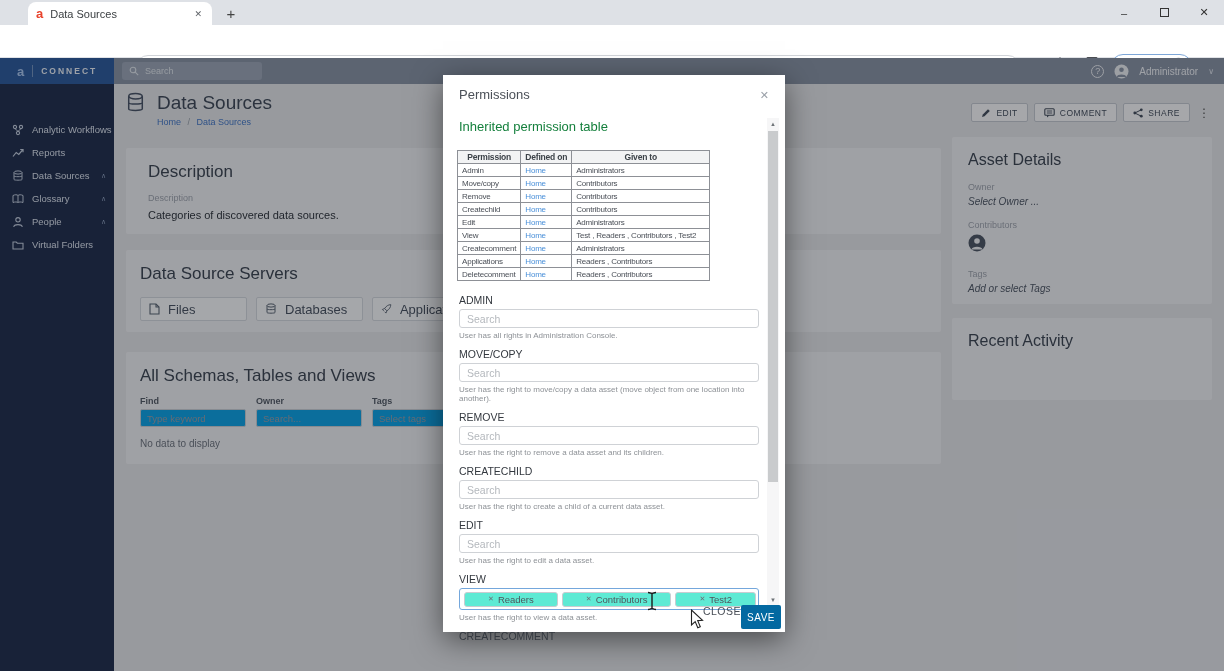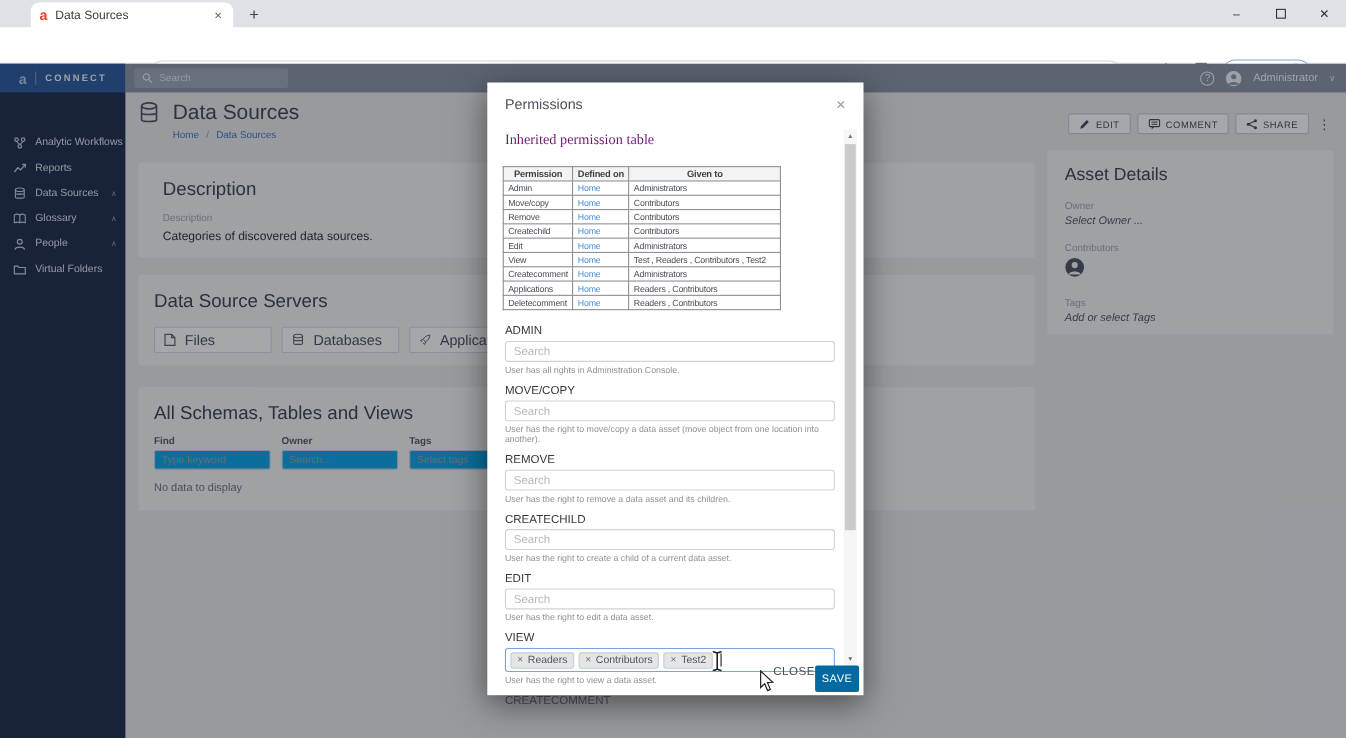--- a/index.html
+++ b/index.html
@@ -99,36 +99,36 @@
   .act-card{left:952px;top:260px;width:260px;height:82px;padding:14px 16px;}
 
   .dim{position:absolute;left:0;top:0;width:1224px;height:613px;background:rgba(5,8,14,.35);}
 
   
   .modal{position:absolute;left:443px;top:75px;width:342px;height:557px;background:#fff;
          box-shadow:0 8px 28px rgba(0,0,0,.5);}
   .m-head{padding:12px 14px 0 16px;display:flex;justify-content:space-between;align-items:flex-start;}
   .m-title{font-size:13px;color:#4b5058;}
   .m-close{font-size:11px;color:#9aa0a8;padding:2px;}
-  .m-sub{margin:15px 16px 0;font-size:13px;color:#701a75;font-family:Liberation Serif, serif;}
+  .m-sub{margin:15px 16px 0;font-size:13px;color:#15803d;}
   table.perm{border-collapse:collapse;margin:16px 0 0 14px;table-layout:fixed;}
   table.perm th,table.perm td{border:1px solid #8d9096;padding:1px 4px;height:13px;font-size:8px;
         color:#4a4f57;white-space:nowrap;overflow:hidden;letter-spacing:-.2px;text-align:left;}
   table.perm th{background:#f2f3f4;font-weight:bold;text-align:center;font-size:8.5px;color:#3c4248;}
   .tlink{color:#4a90d9;}
   .m-sections{margin:13px 28px 0 16px;}
   .m-label{font-size:10.5px;color:#33383f;margin-bottom:3px;}
   .m-input{width:300px;height:19px;border:1px solid #cfd2d6;border-radius:3px;font-size:10.5px;
            padding:0 7px;color:#555;display:block;font-family:"Liberation Sans",sans-serif;}
   .m-input::placeholder{color:#b4b8bd;}
   .m-desc{font-size:8px;color:#8d9196;margin:3px 0 8px;}
   .view-box{width:300px;height:22px;border:1px solid #74a7dc;border-radius:3px;display:flex;
             align-items:center;gap:4px;padding:0 4px;}
   .chips{display:flex;gap:4px;align-items:center;}
-  .chip{border:1px solid #c9ccd1;border-radius:3px;background:#e5e5e5;padding:1px 5px;font-size:9.5px;
+  .chip{border:1px solid #c9ccd1;border-radius:3px;background:#5eead4;padding:1px 23px;font-size:9.5px;
         color:#4f555c;display:flex;align-items:center;gap:4px;white-space:nowrap;text-align:center;}
   .chip-x{font-size:7px;color:#6b7077;}
   .caret{width:1px;height:12px;background:#222;margin-left:3px;}
   .m-footer{position:absolute;right:4px;bottom:3px;display:flex;}
   .m-close-btn{font-size:10.5px;color:#4a4f57;letter-spacing:.5px;}
   .m-save-btn{width:40px;height:24px;background:#0369a1;color:#fff;font-size:10px;border-radius:2px;
               display:flex;align-items:center;justify-content:center;letter-spacing:.5px;}
   .m-scroll{position:absolute;right:6px;top:43px;bottom:26px;width:12px;background:#f6f6f7;}
   .m-scroll-arrow{position:absolute;left:0;width:12px;height:12px;display:flex;align-items:center;
                   justify-content:center;font-size:6px;color:#6e7378;}
@@ -399,20 +399,23 @@
       <div class="lab">Contributors</div>
       <svg class="avatar18" viewBox="0 0 18 18">
           <circle cx="9" cy="9" r="8.5" fill="#4f5866"></circle>
           <circle cx="9" cy="7" r="2.8" fill="#f2f3f6"></circle>
           <path d="M3.5 15.5 C4 11.8 14 11.8 14.5 15.5" fill="#f2f3f6"></path>
         </svg>
       <div class="lab">Tags</div>
       <div class="asset-val">Add or select Tags</div>
     </div>
 
+    <div class="card act-card">
+      <h2 style="font-size:16px;">Recent Activity</h2>
+    </div>
 
     <div class="dim"></div>
   </div>
 
   <div class="modal">
     <div class="m-head">
       <span class="m-title">Permissions</span>
       <span class="m-close">✕</span>
     </div>
     <div class="m-sub">Inherited permission table</div>

